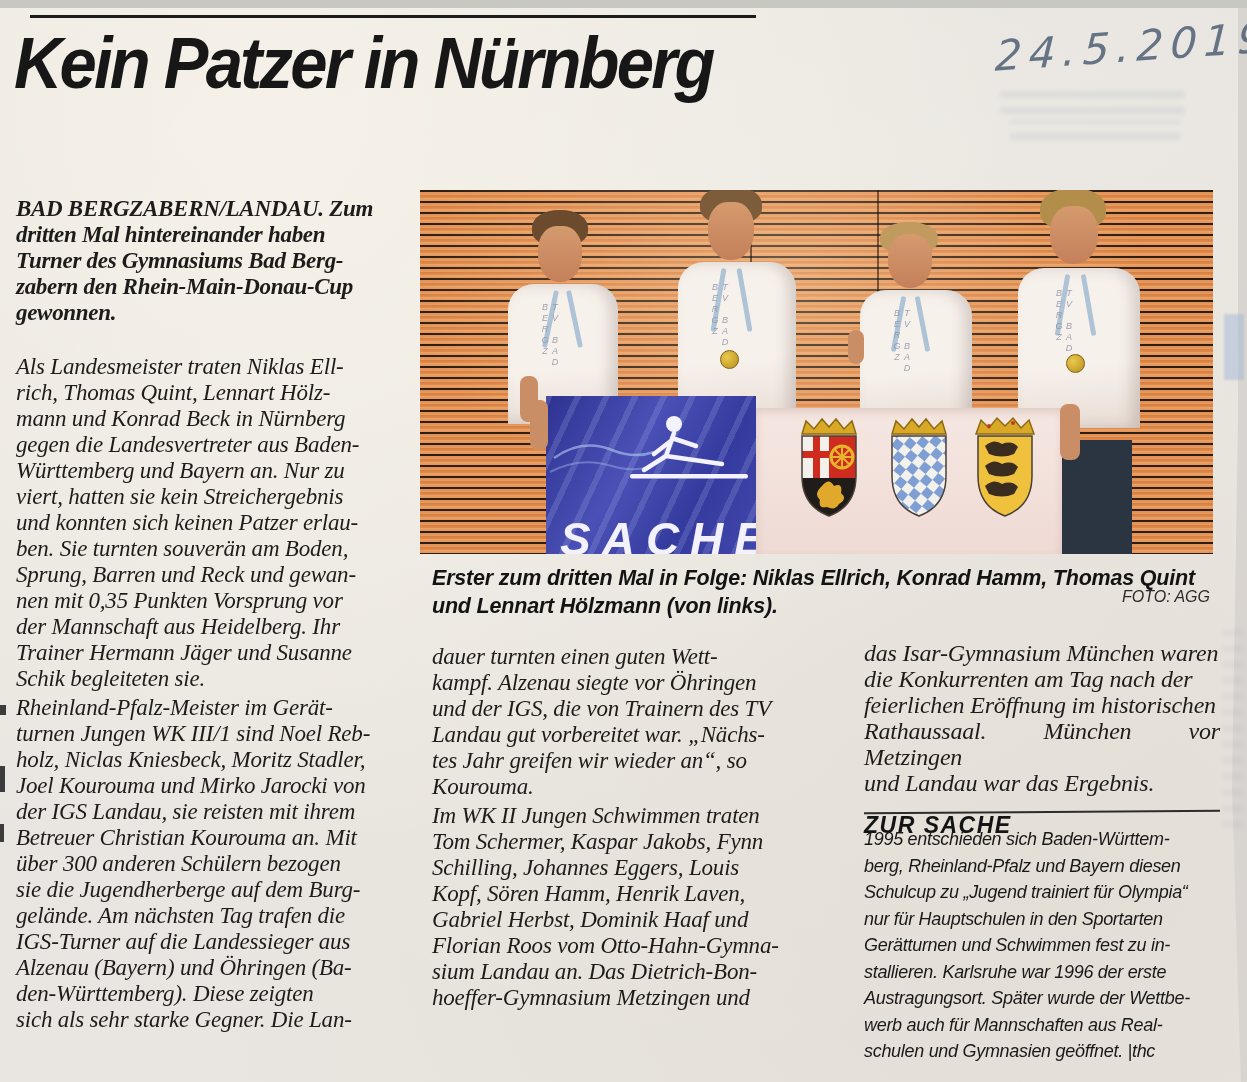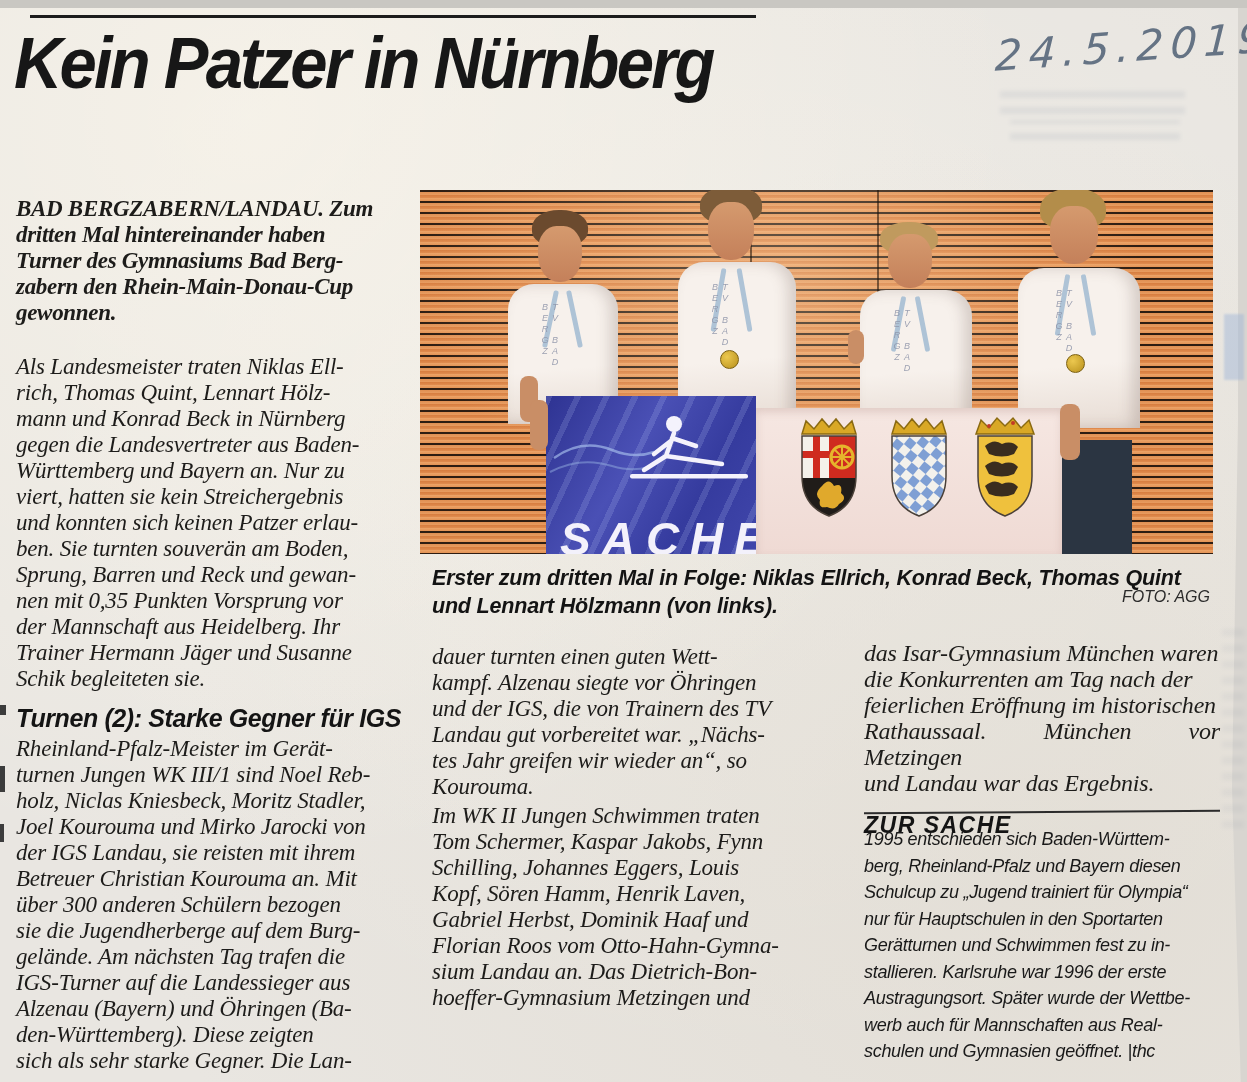--- a/index.html
+++ b/index.html
@@ -104,21 +104,20 @@
 gegen die Landesvertreter aus Baden-
 Württemberg und Bayern an. Nur zu
 viert, hatten sie kein Streichergebnis
 und konnten sich keinen Patzer erlau-
 ben. Sie turnten souverän am Boden,
 Sprung, Barren und Reck und gewan-
 nen mit 0,35 Punkten Vorsprung vor
 der Mannschaft aus Heidelberg. Ihr
 Trainer Hermann Jäger und Susanne
 Schik begleiteten sie.</div>
-    <div class="col-heading" style="margin-top:12px;">Turnen (2): Starke Gegner für IGS</div>
     <div class="body-text lines" style="margin-top:3px;">Rheinland-Pfalz-Meister im Gerät-
 turnen Jungen WK III/1 sind Noel Reb-
 holz, Niclas Kniesbeck, Moritz Stadler,
 Joel Kourouma und Mirko Jarocki von
 der IGS Landau, sie reisten mit ihrem
 Betreuer Christian Kourouma an. Mit
 über 300 anderen Schülern bezogen
 sie die Jugendherberge auf dem Burg-
 gelände. Am nächsten Tag trafen die
 IGS-Turner auf die Landessieger aus
@@ -235,21 +234,21 @@
         <path d="M17 32 q9 -8 17 -2 q10 -4 16 3 l-4 7 q-12 5 -25 0 z" fill="#3a2d1f"></path>
         <path d="M17 52 q9 -8 17 -2 q10 -4 16 3 l-4 7 q-12 5 -25 0 z" fill="#3a2d1f"></path>
         <path d="M17 72 q9 -8 17 -2 q10 -4 16 3 l-4 7 q-12 5 -25 0 z" fill="#3a2d1f"></path>
       </svg>
     </div>
 
     <div class="armhand" style="left:110px;top:210px;width:18px;height:50px;"></div>
     <div class="armhand" style="left:640px;top:214px;width:20px;height:56px;"></div>
   </div>
 
-  <div class="caption lines">Erster zum dritten Mal in Folge: Niklas Ellrich, Konrad Beck, Thomas Quint
+  <div class="caption lines">Erster zum dritten Mal in Folge: Niklas Ellrich, Konrad Hamm, Thomas Quint
 und Lennart Hölzmann (von links).</div>
   <div class="credit">FOTO: AGG</div>
 
   <div class="column" style="left:432px;top:636px;width:424px;">
     <div class="body-text lines">dauer turnten einen guten Wett-
 kampf. Alzenau siegte vor Öhringen
 und der IGS, die von Trainern des TV
 Landau gut vorbereitet war. „Nächs-
 tes Jahr greifen wir wieder an“, so
 Kourouma.</div>

